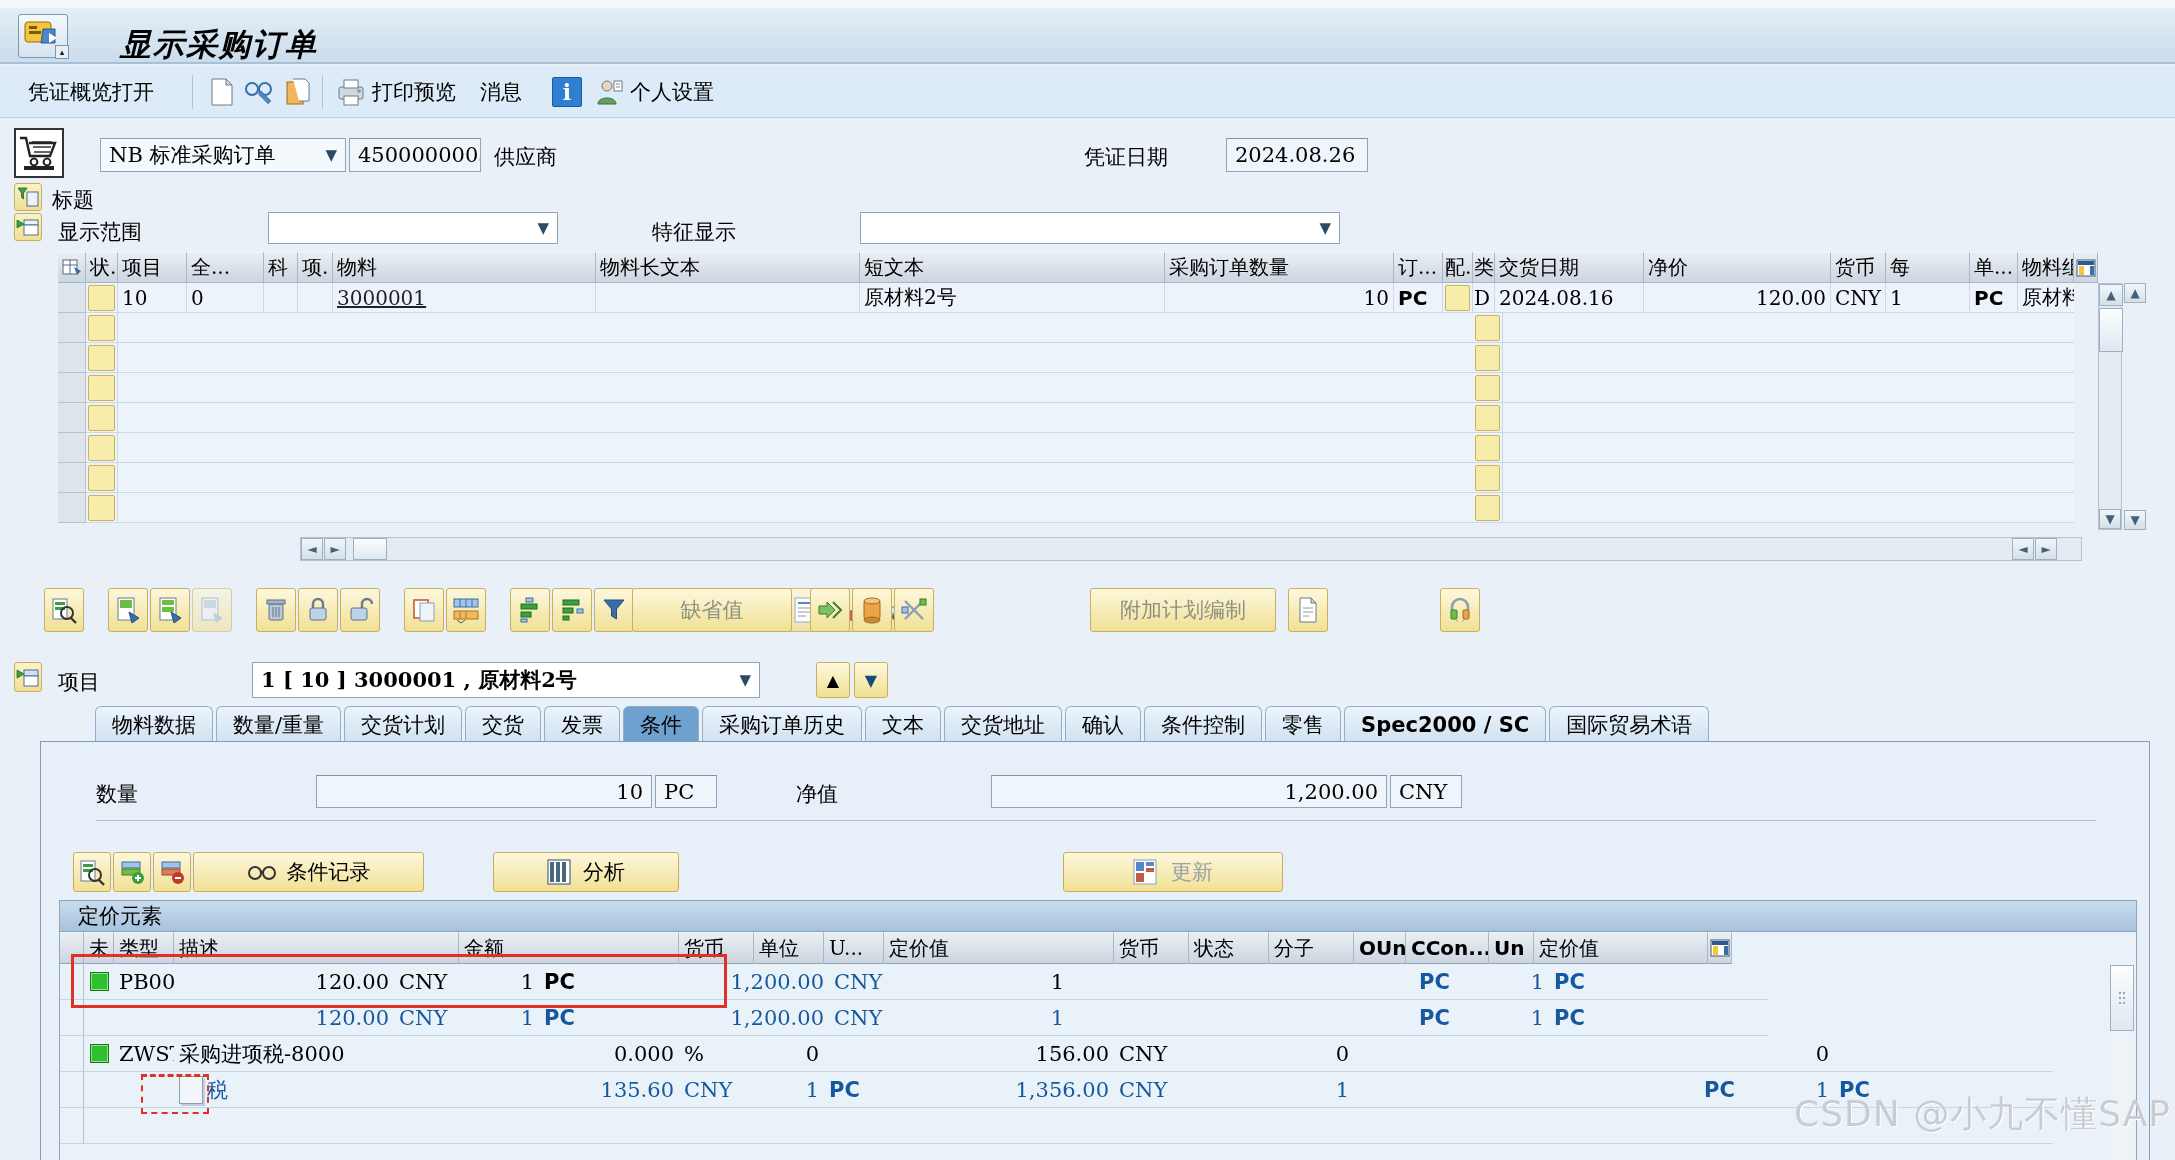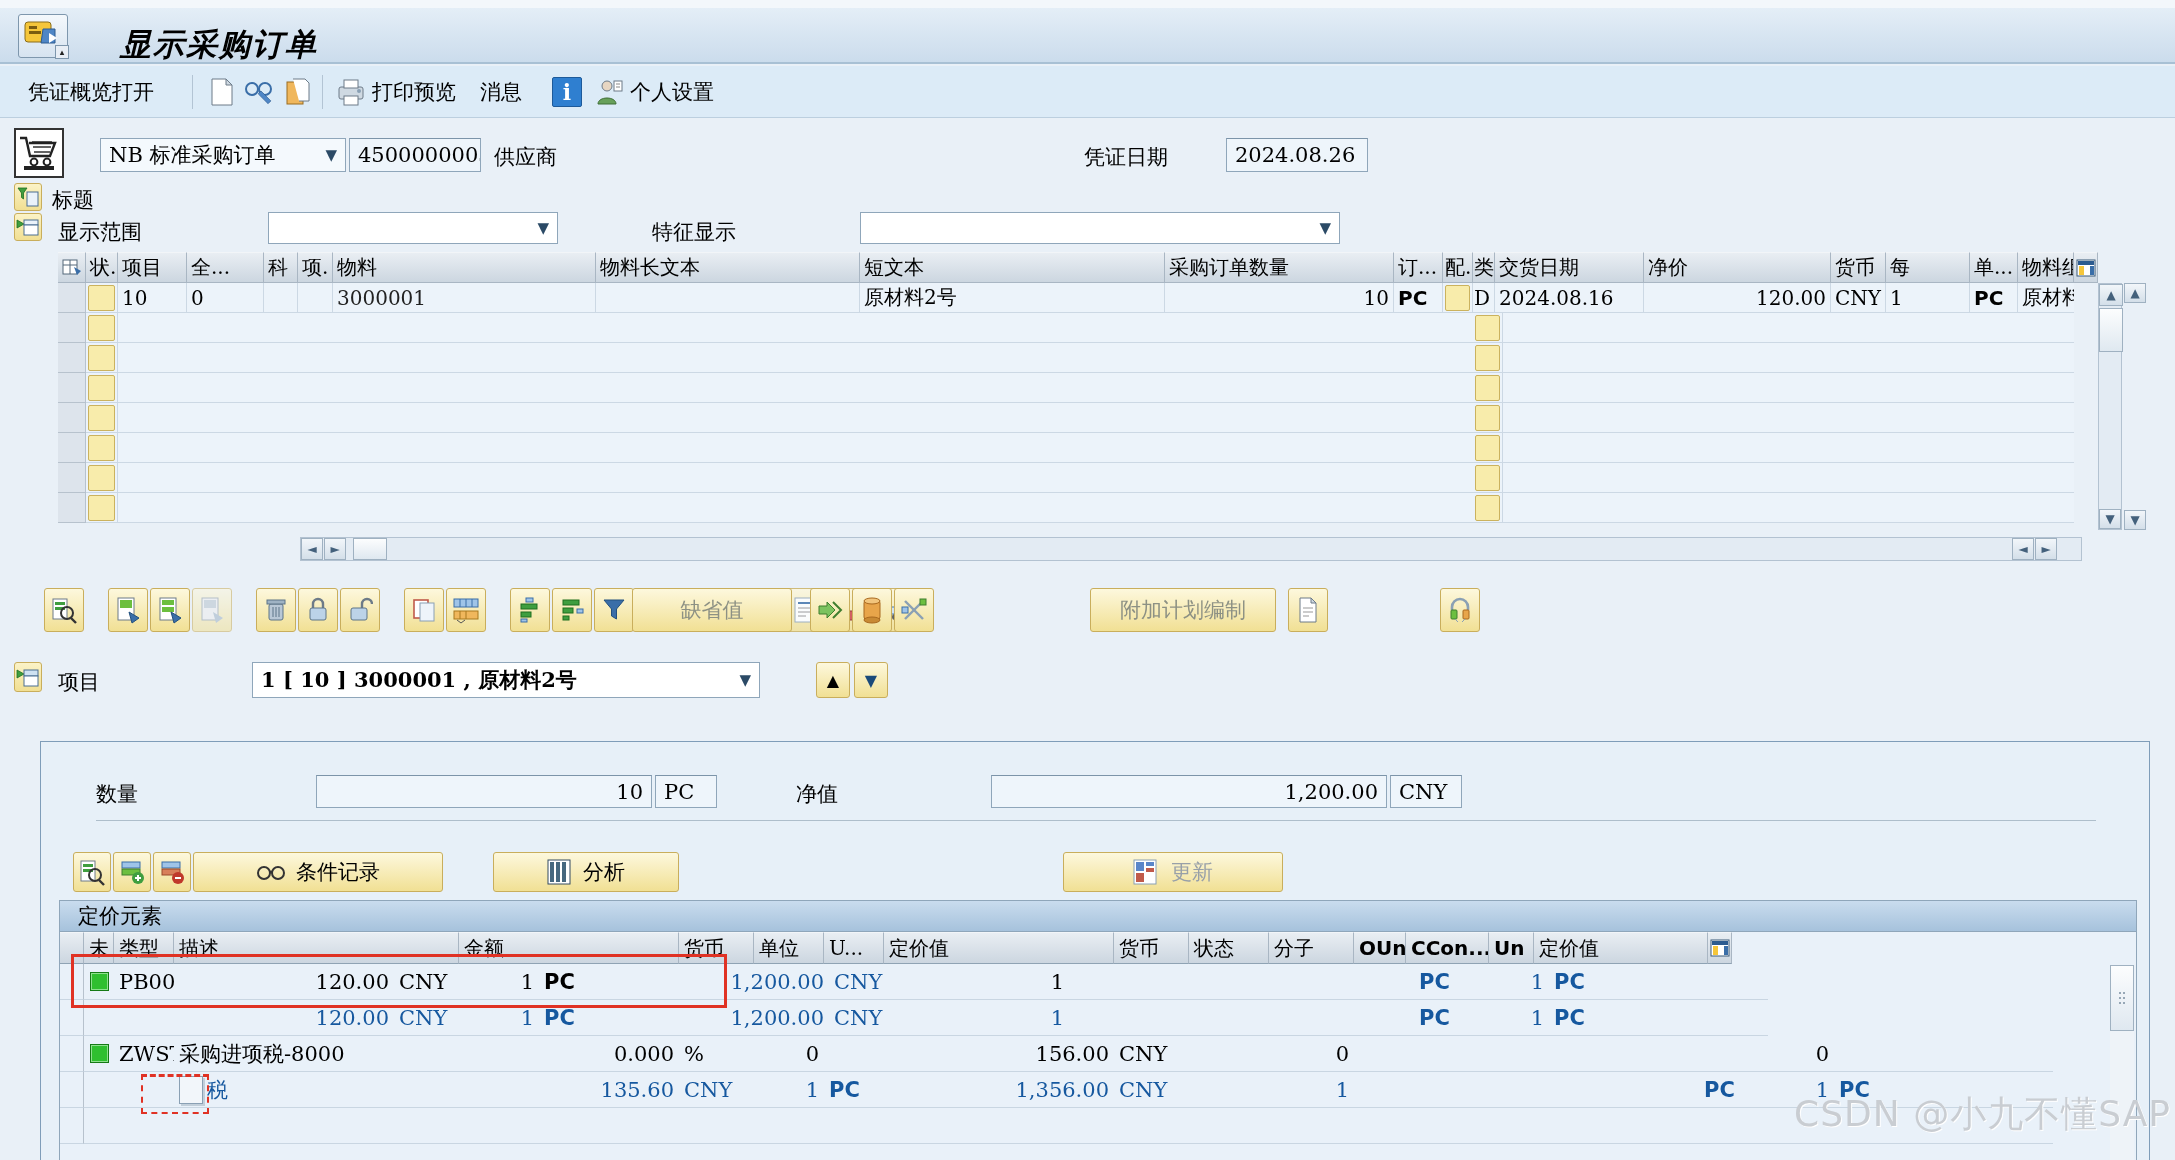--- a/index.html
+++ b/index.html
@@ -24,21 +24,21 @@
   .lbl{font-size:21px;white-space:nowrap;}
   
   .ghrow{display:flex;}
   .gh{height:31px;display:flex;align-items:center;padding:0 4px;background:linear-gradient(#e9eef3,#ccd6e0);border-right:1px solid #a9b6c3;border-bottom:1px solid #a9b6c3;border-top:1px solid #f2f5f8;font-size:20px;white-space:nowrap;overflow:hidden;box-sizing:border-box;}
   .grow{display:flex;}
   .gc{height:30px;display:flex;align-items:center;padding:0 4px;background:#ecf3fa;border-right:1px solid #ccd8e4;border-bottom:1px solid #ccd8e4;font-size:20px;white-space:nowrap;overflow:hidden;box-sizing:border-box;}
   .gc.noline{border-right:none;}
   .gutter{background:#dde4ec;border-right:1px solid #b7c2cd;border-bottom:1px solid #b7c2cd;}
   .ycell{background:#f8ecab;border:1px solid #cbb25e;border-radius:2px;}
   .rt{justify-content:flex-end;}
-  .link{color:#222;}
+  .link{color:#222;text-decoration:underline;}
   .bnum{font-family:"DejaVu Sans",sans-serif;font-weight:bold;}
   
   .tab{height:36px;display:flex;align-items:center;padding:0 16px;font-size:21px;background:linear-gradient(#ecf4fb,#d0e1f0);border:1px solid #92aec9;border-bottom:none;border-radius:6px 6px 0 0;margin-right:3px;white-space:nowrap;}
   .tab.active{background:#6fa1ce;}
   
   .ch{height:32px;display:flex;align-items:center;padding:0 5px;background:linear-gradient(#e9eef3,#ccd6e0);border-right:1px solid #a9b6c3;border-bottom:1px solid #8fa3b4;border-top:1px solid #f2f5f8;font-size:20px;white-space:nowrap;overflow:hidden;box-sizing:border-box;}
   .cc{height:36px;display:flex;align-items:center;padding:0 5px;background:#e9f1f9;border-bottom:1px solid #c9d6e2;font-size:21px;white-space:nowrap;overflow:hidden;box-sizing:border-box;}
   .blue{color:#16589f;}
   .led{width:17px;height:17px;background:#2fbf2f;border:1px solid #157a15;box-shadow:inset 0 0 0 1px #8ee08e;}
   .scroll{background:#e3ebf3;border:1px solid #b3c2d1;}
@@ -519,20 +519,36 @@
       </svg>
   </div>
   <div class="abs lbl" style="left:58px;top:668px;">项目</div>
   <div class="abs ddown" style="left:252px;top:662px;width:508px;height:36px;background:#fff;font-weight:bold;">
     <span>1 [ 10 ] 3000001 , 原材料2号</span>
       <span class="caret">▼</span>
   </div>
   <div class="abs ybtn" style="left:816px;top:662px;width:34px;height:36px;font-size:16px;">▲</div>
   <div class="abs ybtn" style="left:854px;top:662px;width:34px;height:36px;font-size:16px;color:#1a4a7a;">▼</div>
 
+  <div class="abs" style="left:95px;top:706px;display:flex;align-items:flex-end;">
+    <div class="tab">物料数据</div>
+    <div class="tab">数量/重量</div>
+    <div class="tab">交货计划</div>
+    <div class="tab">交货</div>
+    <div class="tab">发票</div>
+    <div class="tab active">条件</div>
+    <div class="tab">采购订单历史</div>
+    <div class="tab">文本</div>
+    <div class="tab">交货地址</div>
+    <div class="tab">确认</div>
+    <div class="tab">条件控制</div>
+    <div class="tab">零售</div>
+    <div class="tab sans" style="font-weight:bold;">Spec2000 / SC</div>
+    <div class="tab">国际贸易术语</div>
+  </div>
 
   <div class="abs" style="left:40px;top:741px;width:2110px;height:419px;border:1px solid #7f9db9;border-bottom:none;background:#e7f0f8;">
 
     <div class="abs lbl" style="left:55px;top:38px;">数量</div>
     <div class="abs field right" style="left:275px;top:33px;width:336px;height:33px;">10</div>
     <div class="abs field" style="left:614px;top:33px;width:62px;height:33px;">PC</div>
     <div class="abs lbl" style="left:755px;top:38px;">净值</div>
     <div class="abs field right" style="left:950px;top:33px;width:396px;height:33px;">1,200.00</div>
     <div class="abs field" style="left:1349px;top:33px;width:72px;height:33px;">CNY</div>
     <div class="abs" style="left:55px;top:78px;width:2000px;height:1px;background:#aebecb;"></div>
@@ -556,21 +572,21 @@
         </svg>
       </div>
     <div class="abs ybtn" style="left:112px;top:110px;width:38px;height:40px;">
         <svg width="26" height="26" viewBox="0 0 26 26">
           <rect x="3" y="3" width="18" height="6" fill="#9fc4e8" stroke="#3a6ea8"></rect>
           <rect x="3" y="10" width="18" height="6" fill="#d87f5a" stroke="#9a4a2a"></rect>
           <circle cx="19" cy="19" r="6" fill="#c0392b"></circle>
           <line x1="16" y1="19" x2="22" y2="19" stroke="#fff" stroke-width="2"></line>
         </svg>
       </div>
-    <div class="abs ybtn" style="left:152px;top:110px;width:250px;height:40px;gap:10px;">
+    <div class="abs ybtn" style="left:152px;top:110px;width:231px;height:40px;gap:10px;">
       <svg width="30" height="20" viewBox="0 0 30 20">
           <circle cx="8" cy="11" r="6" fill="none" stroke="#333" stroke-width="2"></circle>
           <circle cx="22" cy="11" r="6" fill="none" stroke="#333" stroke-width="2"></circle>
           <path d="M14 11 q1 -3 2 0" fill="none" stroke="#333" stroke-width="2"></path>
         </svg>
       <span>条件记录</span>
     </div>
     <div class="abs ybtn" style="left:452px;top:110px;width:186px;height:40px;gap:12px;">
       <svg width="24" height="26" viewBox="0 0 24 26">
           <rect x="1" y="1" width="22" height="24" fill="#fff" stroke="#334b60"></rect>

